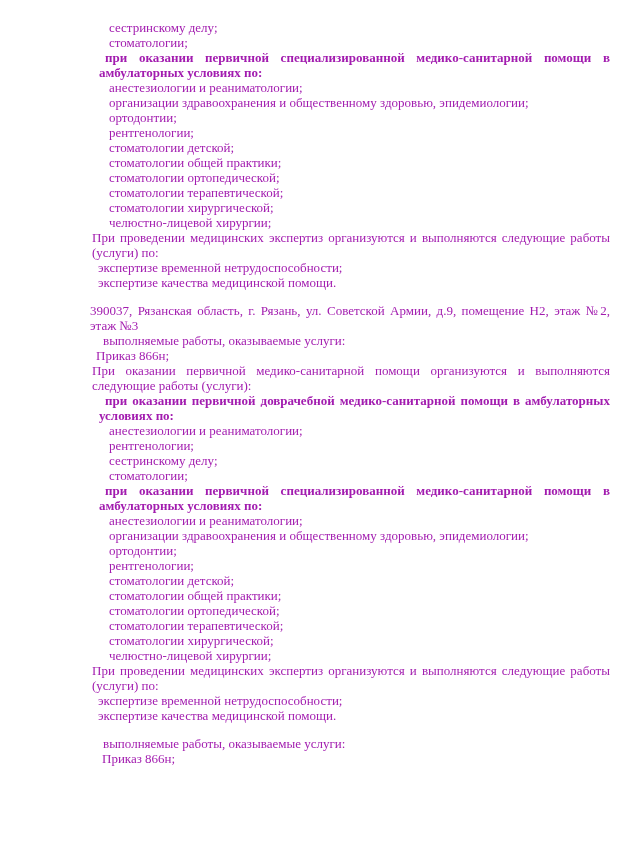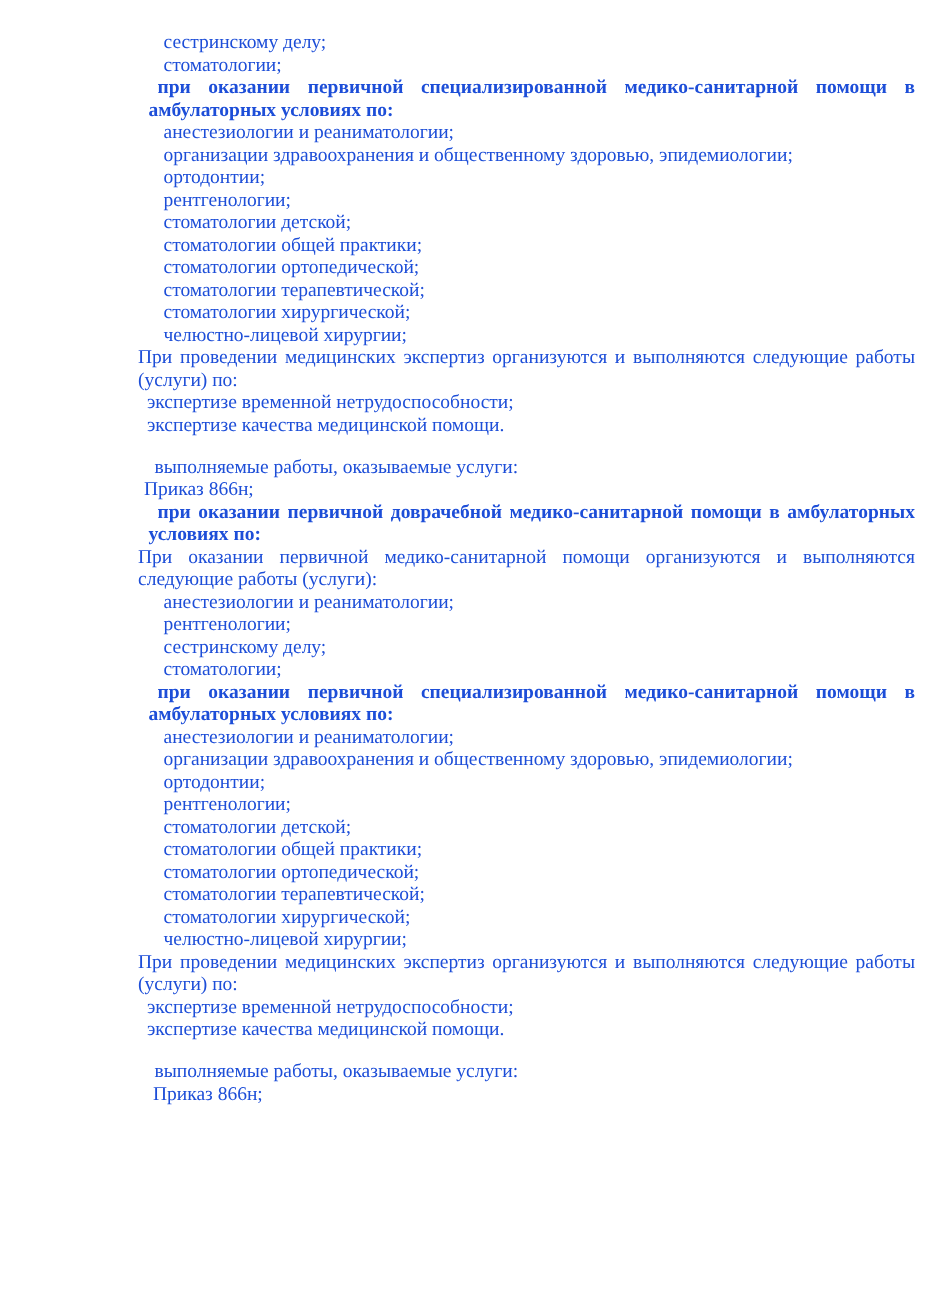--- a/index.html
+++ b/index.html
@@ -18,21 +18,21 @@
     overflow: hidden;
     box-sizing: border-box;
   }
   .doc-body {
     box-sizing: border-box;
     width: 627px;
     padding: 20px 17px 0 90px;
     font-family: "Liberation Serif", "DejaVu Serif", serif;
     font-size: 13px;
     line-height: 15px;
-    color: #1d4ed8;
+    color: #a21caf;
     text-align: justify;
   }
   .doc-section { margin: 0; }
   .doc-section + .doc-section { margin-top: 13px; }
   p.para { margin: 0; padding: 0; }
   
   p.address        { margin-left: 0;    }
   p.label          { margin-left: 13px;    }
   p.order          { margin-left: 6px;  }
   p.order2         { margin-left: 12px; }
@@ -58,24 +58,25 @@
         <p class="para service">стоматологии общей практики;</p>
         <p class="para service">стоматологии ортопедической;</p>
         <p class="para service">стоматологии терапевтической;</p>
         <p class="para service">стоматологии хирургической;</p>
         <p class="para service">челюстно-лицевой хирургии;</p>
         <p class="para block">При проведении медицинских экспертиз организуются и выполняются следующие работы (услуги) по:</p>
         <p class="para expertise">экспертизе временной нетрудоспособности;</p>
         <p class="para expertise">экспертизе качества медицинской помощи.</p>
       </section>
       <section class="doc-section">
+        <p class="para address">390037, Рязанская область, г. Рязань, ул. Советской Армии, д.9, помещение Н2, этаж №2, этаж №3</p>
         <p class="para label">выполняемые работы, оказываемые услуги:</p>
         <p class="para order">Приказ 866н;</p>
+        <p class="para block">При оказании первичной медико-санитарной помощи организуются и выполняются следующие работы (услуги):</p>
         <p class="para subblock">при оказании первичной доврачебной медико-санитарной помощи в амбулаторных условиях по:</p>
-        <p class="para block">При оказании первичной медико-санитарной помощи организуются и выполняются следующие работы (услуги):</p>
         <p class="para service">анестезиологии и реаниматологии;</p>
         <p class="para service">рентгенологии;</p>
         <p class="para service">сестринскому делу;</p>
         <p class="para service">стоматологии;</p>
         <p class="para subblock">при оказании первичной специализированной медико-санитарной помощи в амбулаторных условиях по:</p>
         <p class="para service">анестезиологии и реаниматологии;</p>
         <p class="para service">организации здравоохранения и общественному здоровью, эпидемиологии;</p>
         <p class="para service">ортодонтии;</p>
         <p class="para service">рентгенологии;</p>
         <p class="para service">стоматологии детской;</p>

